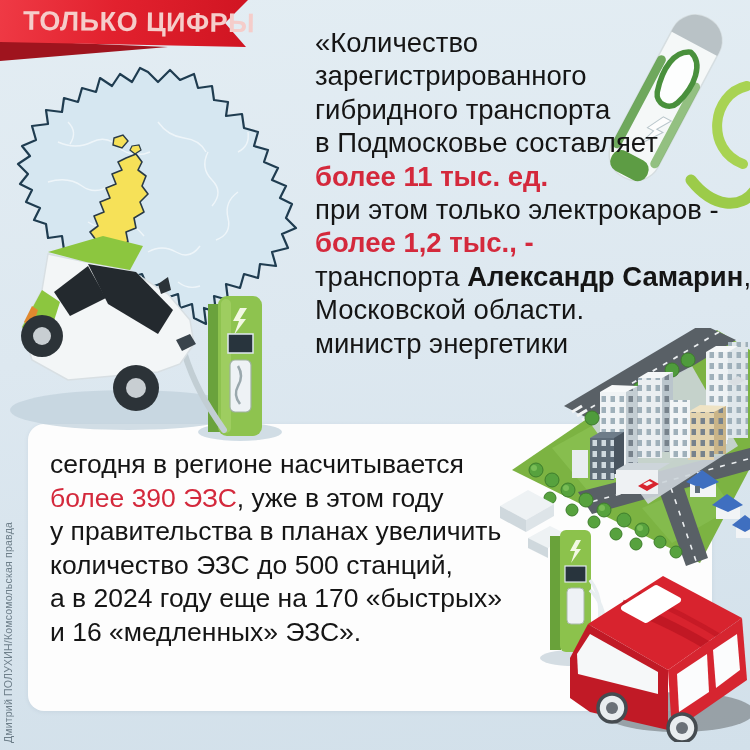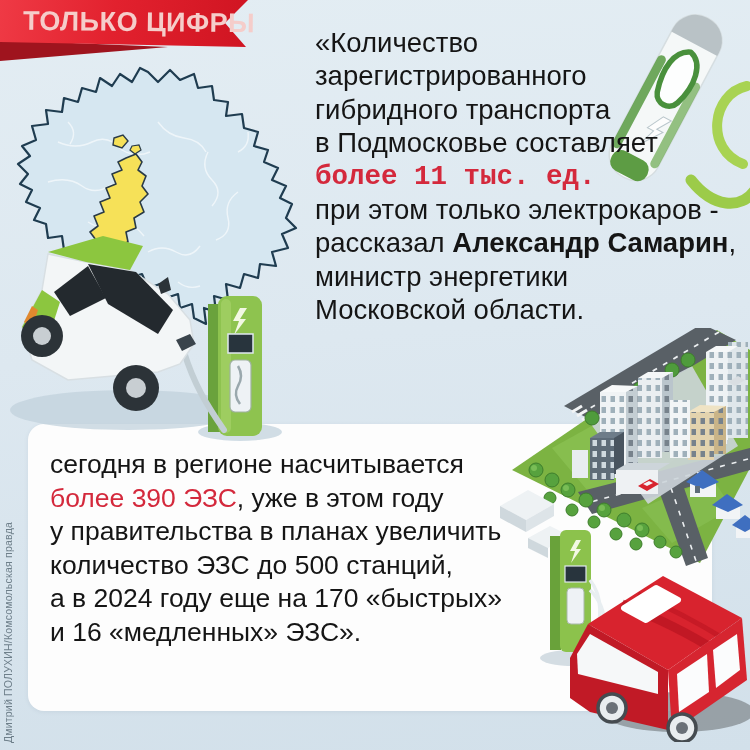--- a/index.html
+++ b/index.html
@@ -20,21 +20,21 @@
     background:#9f141e;
     clip-path:polygon(0 40px,168px 47px,0 61px);
   }
   .ribbon-label{
     position:absolute;left:23px;top:7px;font-size:27px;font-weight:700;
     letter-spacing:.5px;color:#f5cdca;transform:rotate(.6deg);white-space:nowrap;
   }
   
   .quote{position:absolute;left:315px;top:26px;width:430px;z-index:8;
     font-size:27.5px;line-height:33.4px;color:#151515;font-weight:500;}
-  .quote .red{color:#d4293c;font-weight:700;font-family:Liberation Mono, monospace;}
+  .quote .red{color:#d4293c;font-weight:700;}
   .quote .bold{font-weight:700;}
   .qline{white-space:nowrap;}
   
   .card{
     position:absolute;left:28px;top:424px;width:684px;height:287px;
     background:#fdfdfd;border-radius:16px;z-index:3;
     box-shadow:0 1px 4px rgba(90,110,130,.10);
   }
   .card-text{position:absolute;left:50px;top:448px;width:480px;z-index:8;
     font-size:26.5px;line-height:33.5px;color:#151515;font-weight:500;}
@@ -82,23 +82,24 @@
     <path d="M124,84 l7,-1 l2,5 l-6,4 l-5,-4 z" fill="#f6e158" stroke="#2a3b47" stroke-width="1.2"></path>
   </svg>
 
   <div class="quote">
     <div class="qline">«Количество</div>
     <div class="qline">зарегистрированного</div>
     <div class="qline">гибридного транспорта</div>
     <div class="qline">в Подмосковье составляет</div>
     <div class="qline red">более 11 тыс. ед.</div>
     <div class="qline">при этом только электрокаров -</div>
-    <div class="qline"><span>рассказал </span><span class="bold">Александр Самарин</span><span>,</span></div>
+    <div class="qline red">более 1,2 тыс., -</div>
+    <div class="qline"><span>транспорта </span><span class="bold">Александр Самарин</span><span>,</span></div>
+    <div class="qline">Московской области.</div>
     <div class="qline">министр энергетики</div>
-    <div class="qline">Московской области.</div>
   </div>
 
   <svg class="plug-svg" width="155" height="215" viewBox="0 0 155 215">
     <path d="M152,86 C 116,94 110,150 148,164" stroke="#a8d353" stroke-width="10" fill="none" stroke-linecap="round"></path>
     <path d="M96,180 C 118,208 146,210 160,190" stroke="#9ccb49" stroke-width="11" fill="none" stroke-linecap="round"></path>
     <g transform="rotate(28 72 95)">
       <rect x="46" y="8" width="52" height="180" rx="25" fill="#f5f8f8" stroke="#d6dee1" stroke-width="1.5"></rect>
       <path d="M46,33 a25,25 0 0 1 25,-25 h2 a25,25 0 0 1 25,25 v4 h-52 z" fill="#b9c2c6"></path>
       <rect x="46" y="62" width="9" height="104" rx="4.5" fill="#579a42" opacity=".85"></rect>
       <rect x="89" y="70" width="9" height="96" rx="4.5" fill="#6aa84f" opacity=".7"></rect>

